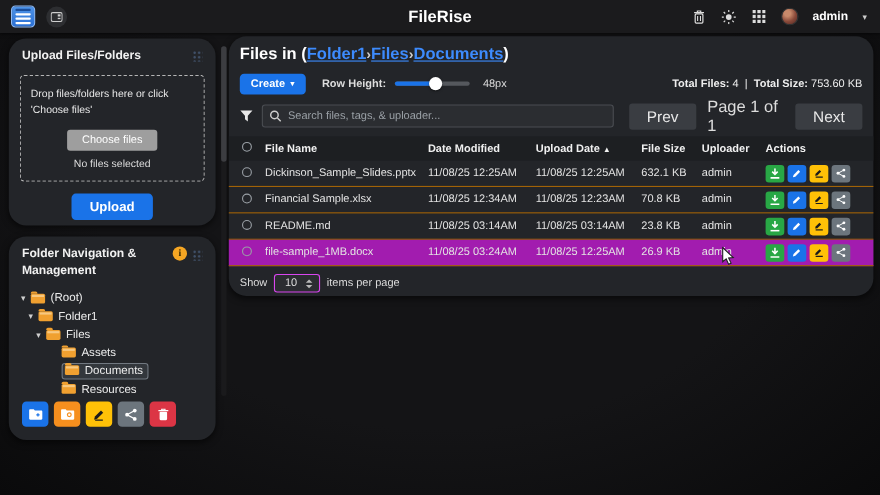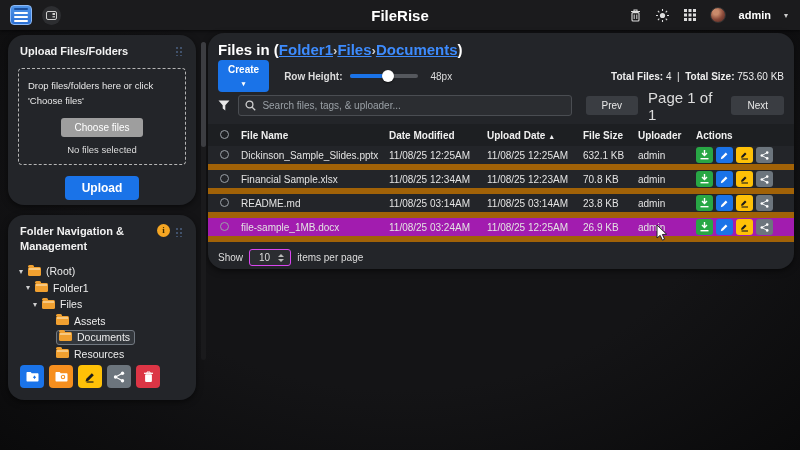--- a/index.html
+++ b/index.html
@@ -58,45 +58,45 @@
   .sel-wrap { display:flex; align-items:center; }
   .folder-actions { position:absolute; left:12px; top:150px; display:flex; gap:5px; }
   .fa-btn { width:24px; height:23px; border:none; border-radius:4px; display:flex; align-items:center; justify-content:center; cursor:pointer; }
   
   #main-card { left:208px; top:33px; width:586px; height:236px; }
   .crumbs { padding:8px 10px 2px 10px; font-size:15px; font-weight:bold; color:#fff; }
   .crumbs a { color:#3d8bfd; text-decoration:underline; cursor:pointer; }
   .crumbs .sep { color:#cfcfcf; font-size:13px; }
   .toolbar { display:flex; align-items:center; padding:6px 10px 0 10px; height:26px; }
   .create-btn { background:#1a73e8; color:#fff; border:none; border-radius:4px; font-family:inherit;
-    font-size:10px; font-weight:bold; padding:4px 10px; cursor:pointer; display:flex; gap:5px; align-items:center;flex-direction:column; }
+    font-size:10px; font-weight:bold; padding:4px 10px; cursor:pointer; display:flex; gap:5px; align-items:center; }
   .rh-label { font-size:10px; color:#ddd; margin-left:15px; font-weight:bold; }
   .slider { position:relative; width:68px; height:4px; background:#55585d; border-radius:2px; margin-left:8px; cursor:pointer; }
   .slider .fill { position:absolute; left:0; top:0; bottom:0; width:55%; background:#1a73e8; border-radius:2px; }
   .slider .thumb { position:absolute; left:55%; top:50%; transform:translate(-50%,-50%);
     width:12px; height:12px; background:#fff; border-radius:50%; box-shadow:0 1px 2px rgba(0,0,0,.5); }
   .rh-value { font-size:10px; color:#ddd; margin-left:12px; }
   .totals { margin-left:auto; font-size:10px; color:#eee; }
   .totals b { font-weight:bold; }
   .searchrow { display:flex; align-items:center; padding:0 10px; margin-top:9px; height:21px; }
   .filter-ic { width:14px; margin-right:7px; display:flex; align-items:center; }
   .searchbox { width:348px; height:21px; background:#2b2d31; border:1px solid #4a4d52; border-radius:3px;
     display:flex; align-items:center; padding:0 6px; }
   .searchbox input { flex:1; background:transparent; border:none; outline:none; color:#ddd;
     font-family:inherit; font-size:10px; margin-left:6px; }
   .searchbox input::placeholder { color:#9aa0a6; }
   .pg-btn { background:#3a3d42; color:#e8e8e8; border:none; border-radius:3px; font-family:inherit;
-    font-size:10px; padding:4px 16px; cursor:pointer; }
+    font-size:14px; padding:4px 16px; cursor:pointer; }
   .pg-prev { margin-left:14px; }
   .pg-status { font-size:15px; color:#ddd; margin:0 10px; }
   .ftable { margin-top:8px; }
   .thead, .trow { display:grid; grid-template-columns:21px 148px 98px 96px 55px 58px 1fr;
     align-items:center; padding-left:12px; }
   .thead { height:22px; background:#1d1f22; font-size:10px; font-weight:bold; color:#f0f0f0; }
-  .trow { height:24px; font-size:10px; color:#e3e3e3; border-bottom:6px solid #a16207; }
+  .trow { height:24px; font-size:10px; color:#e3e3e3; border-bottom:1px solid #a16207; }
   .trow.hovered { background:#a21caf; }
   .cb { width:9px; height:9px; border:1px solid #9aa0a6; border-radius:50%; display:inline-block; cursor:pointer; }
   .cell.name { cursor:pointer; }
   .actions-cell { display:flex; gap:3px; }
   .act-btn { width:17px; height:16px; border:none; border-radius:3px; display:flex;
     align-items:center; justify-content:center; cursor:pointer; padding:0; }
   .act-green { background:#28a745; } .act-blue { background:#1a73e8; }
   .act-yellow { background:#ffc107; } .act-gray { background:#6c757d; }
   .fa-blue { background:#1a73e8; } .fa-orange { background:#f68f1e; }
   .fa-yellow { background:#ffc107; } .fa-gray { background:#6c757d; } .fa-red { background:#dc3545; }

